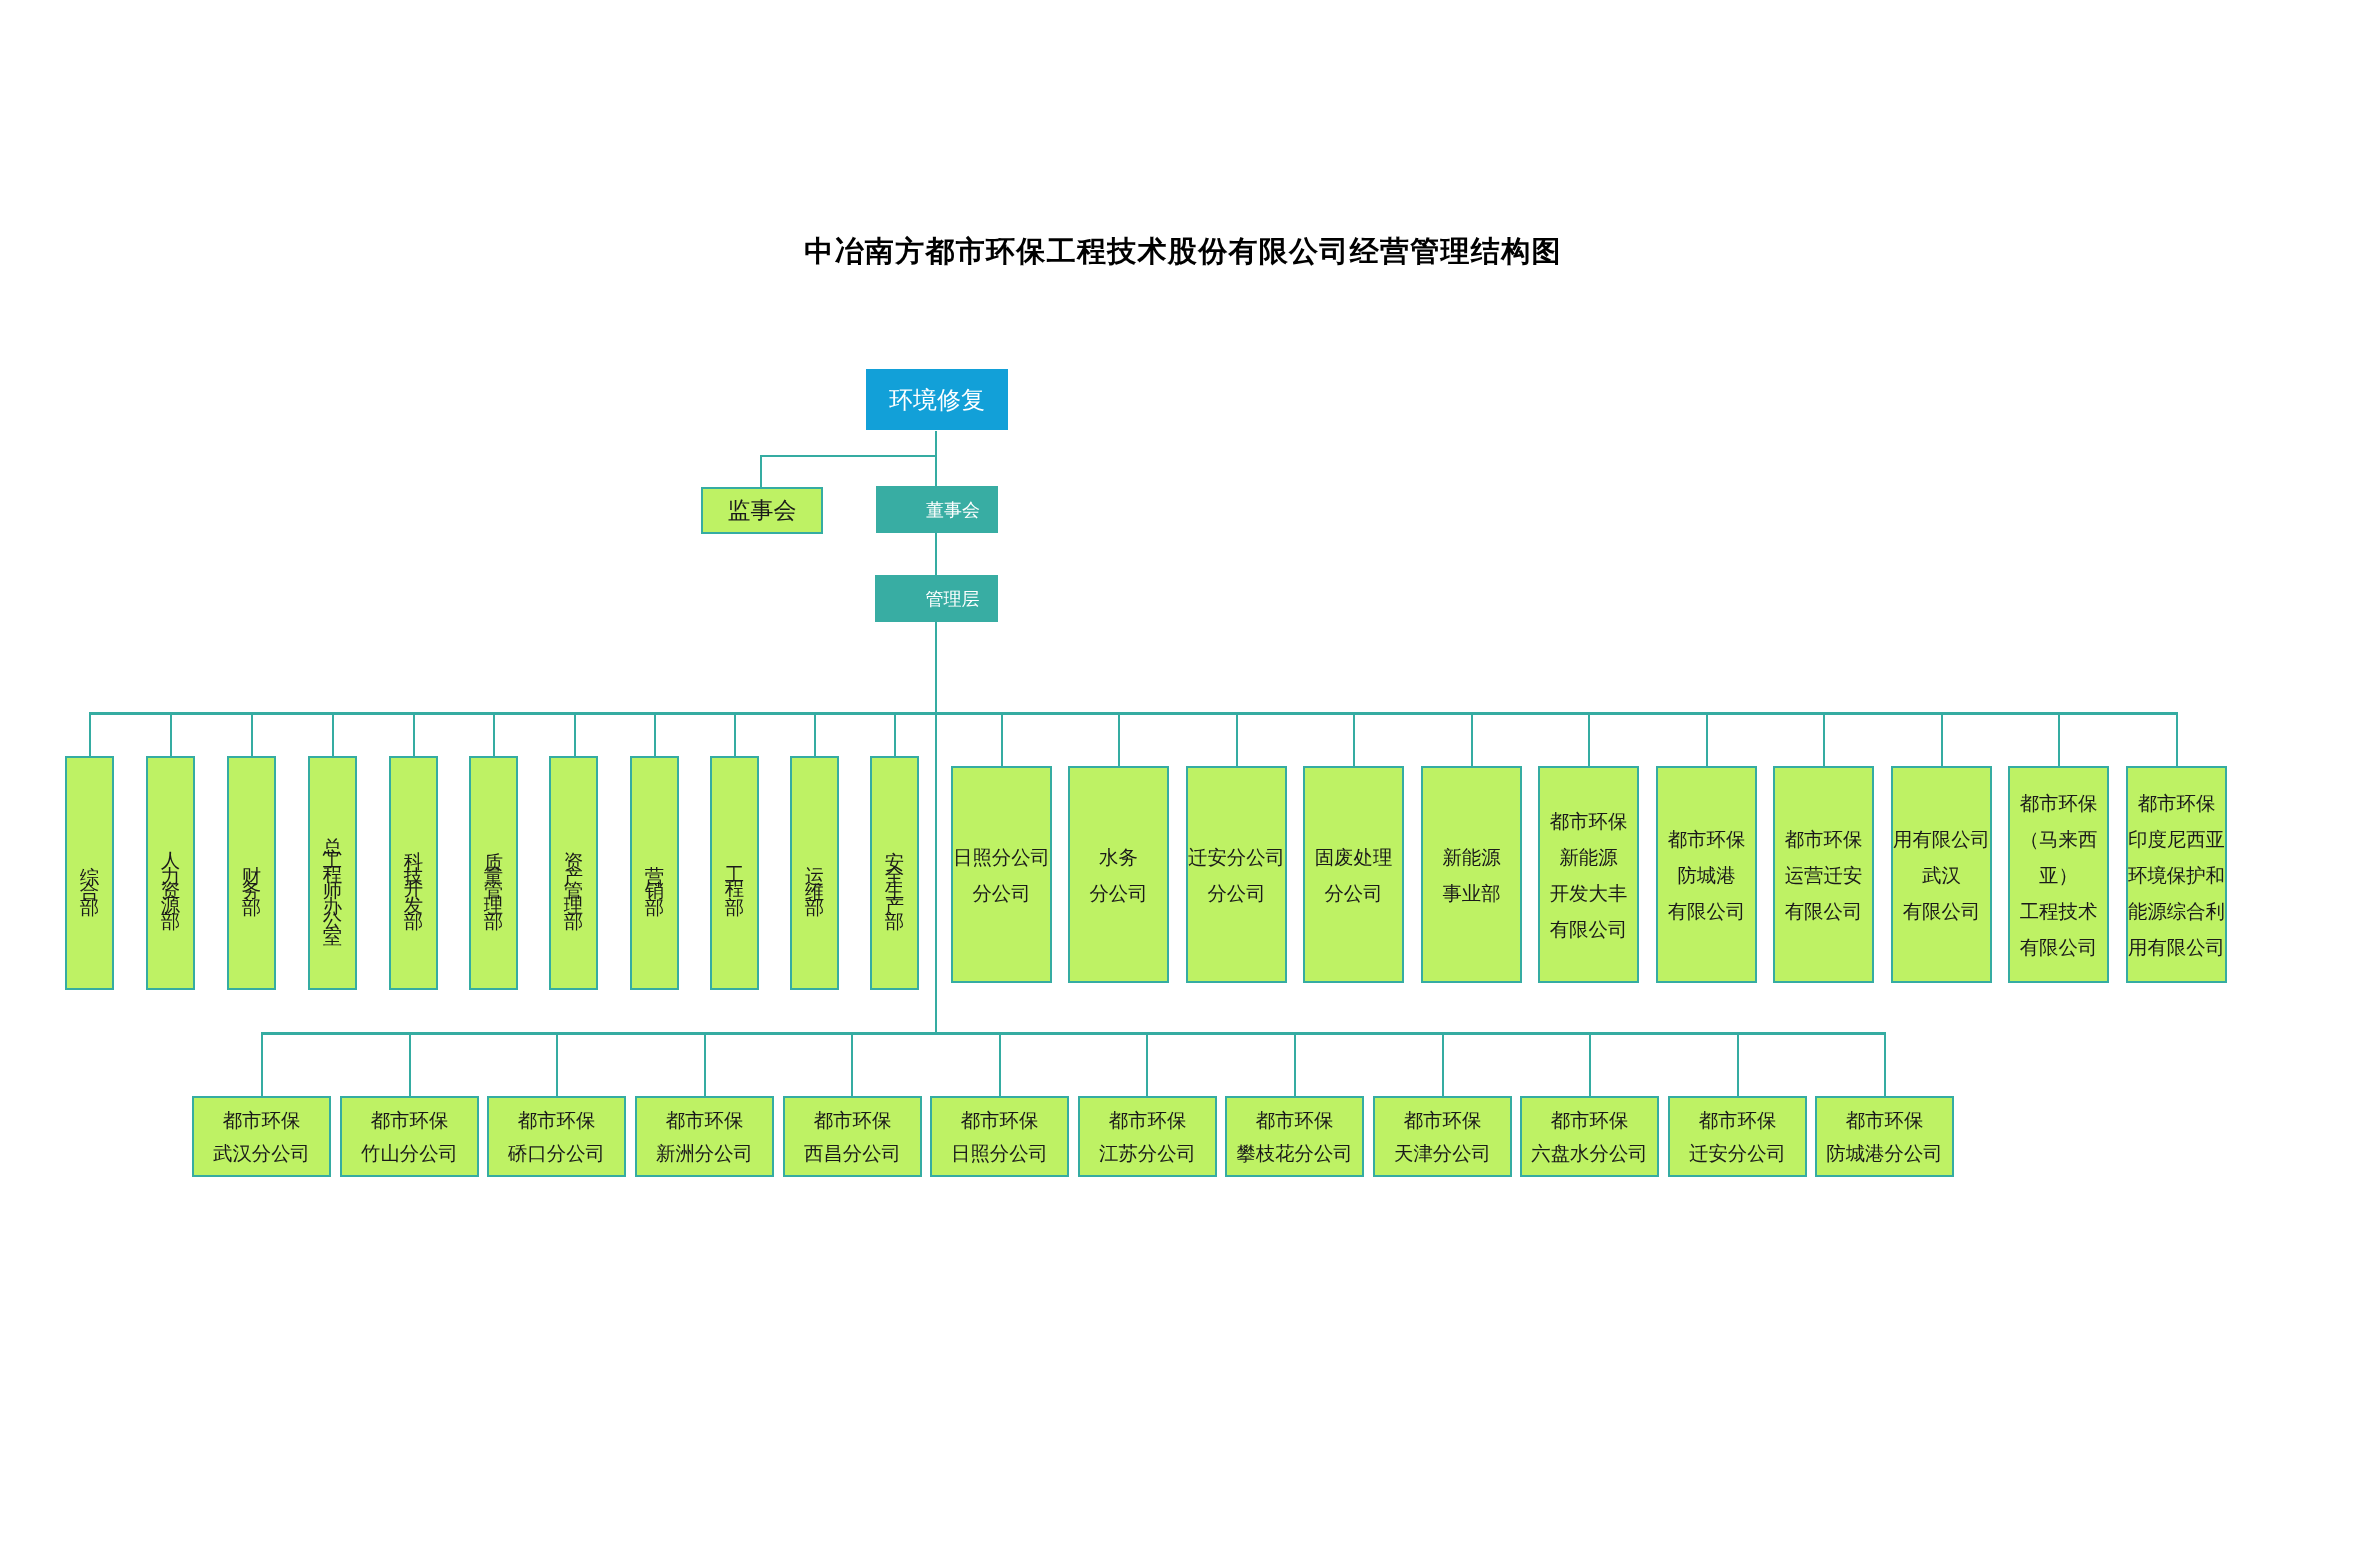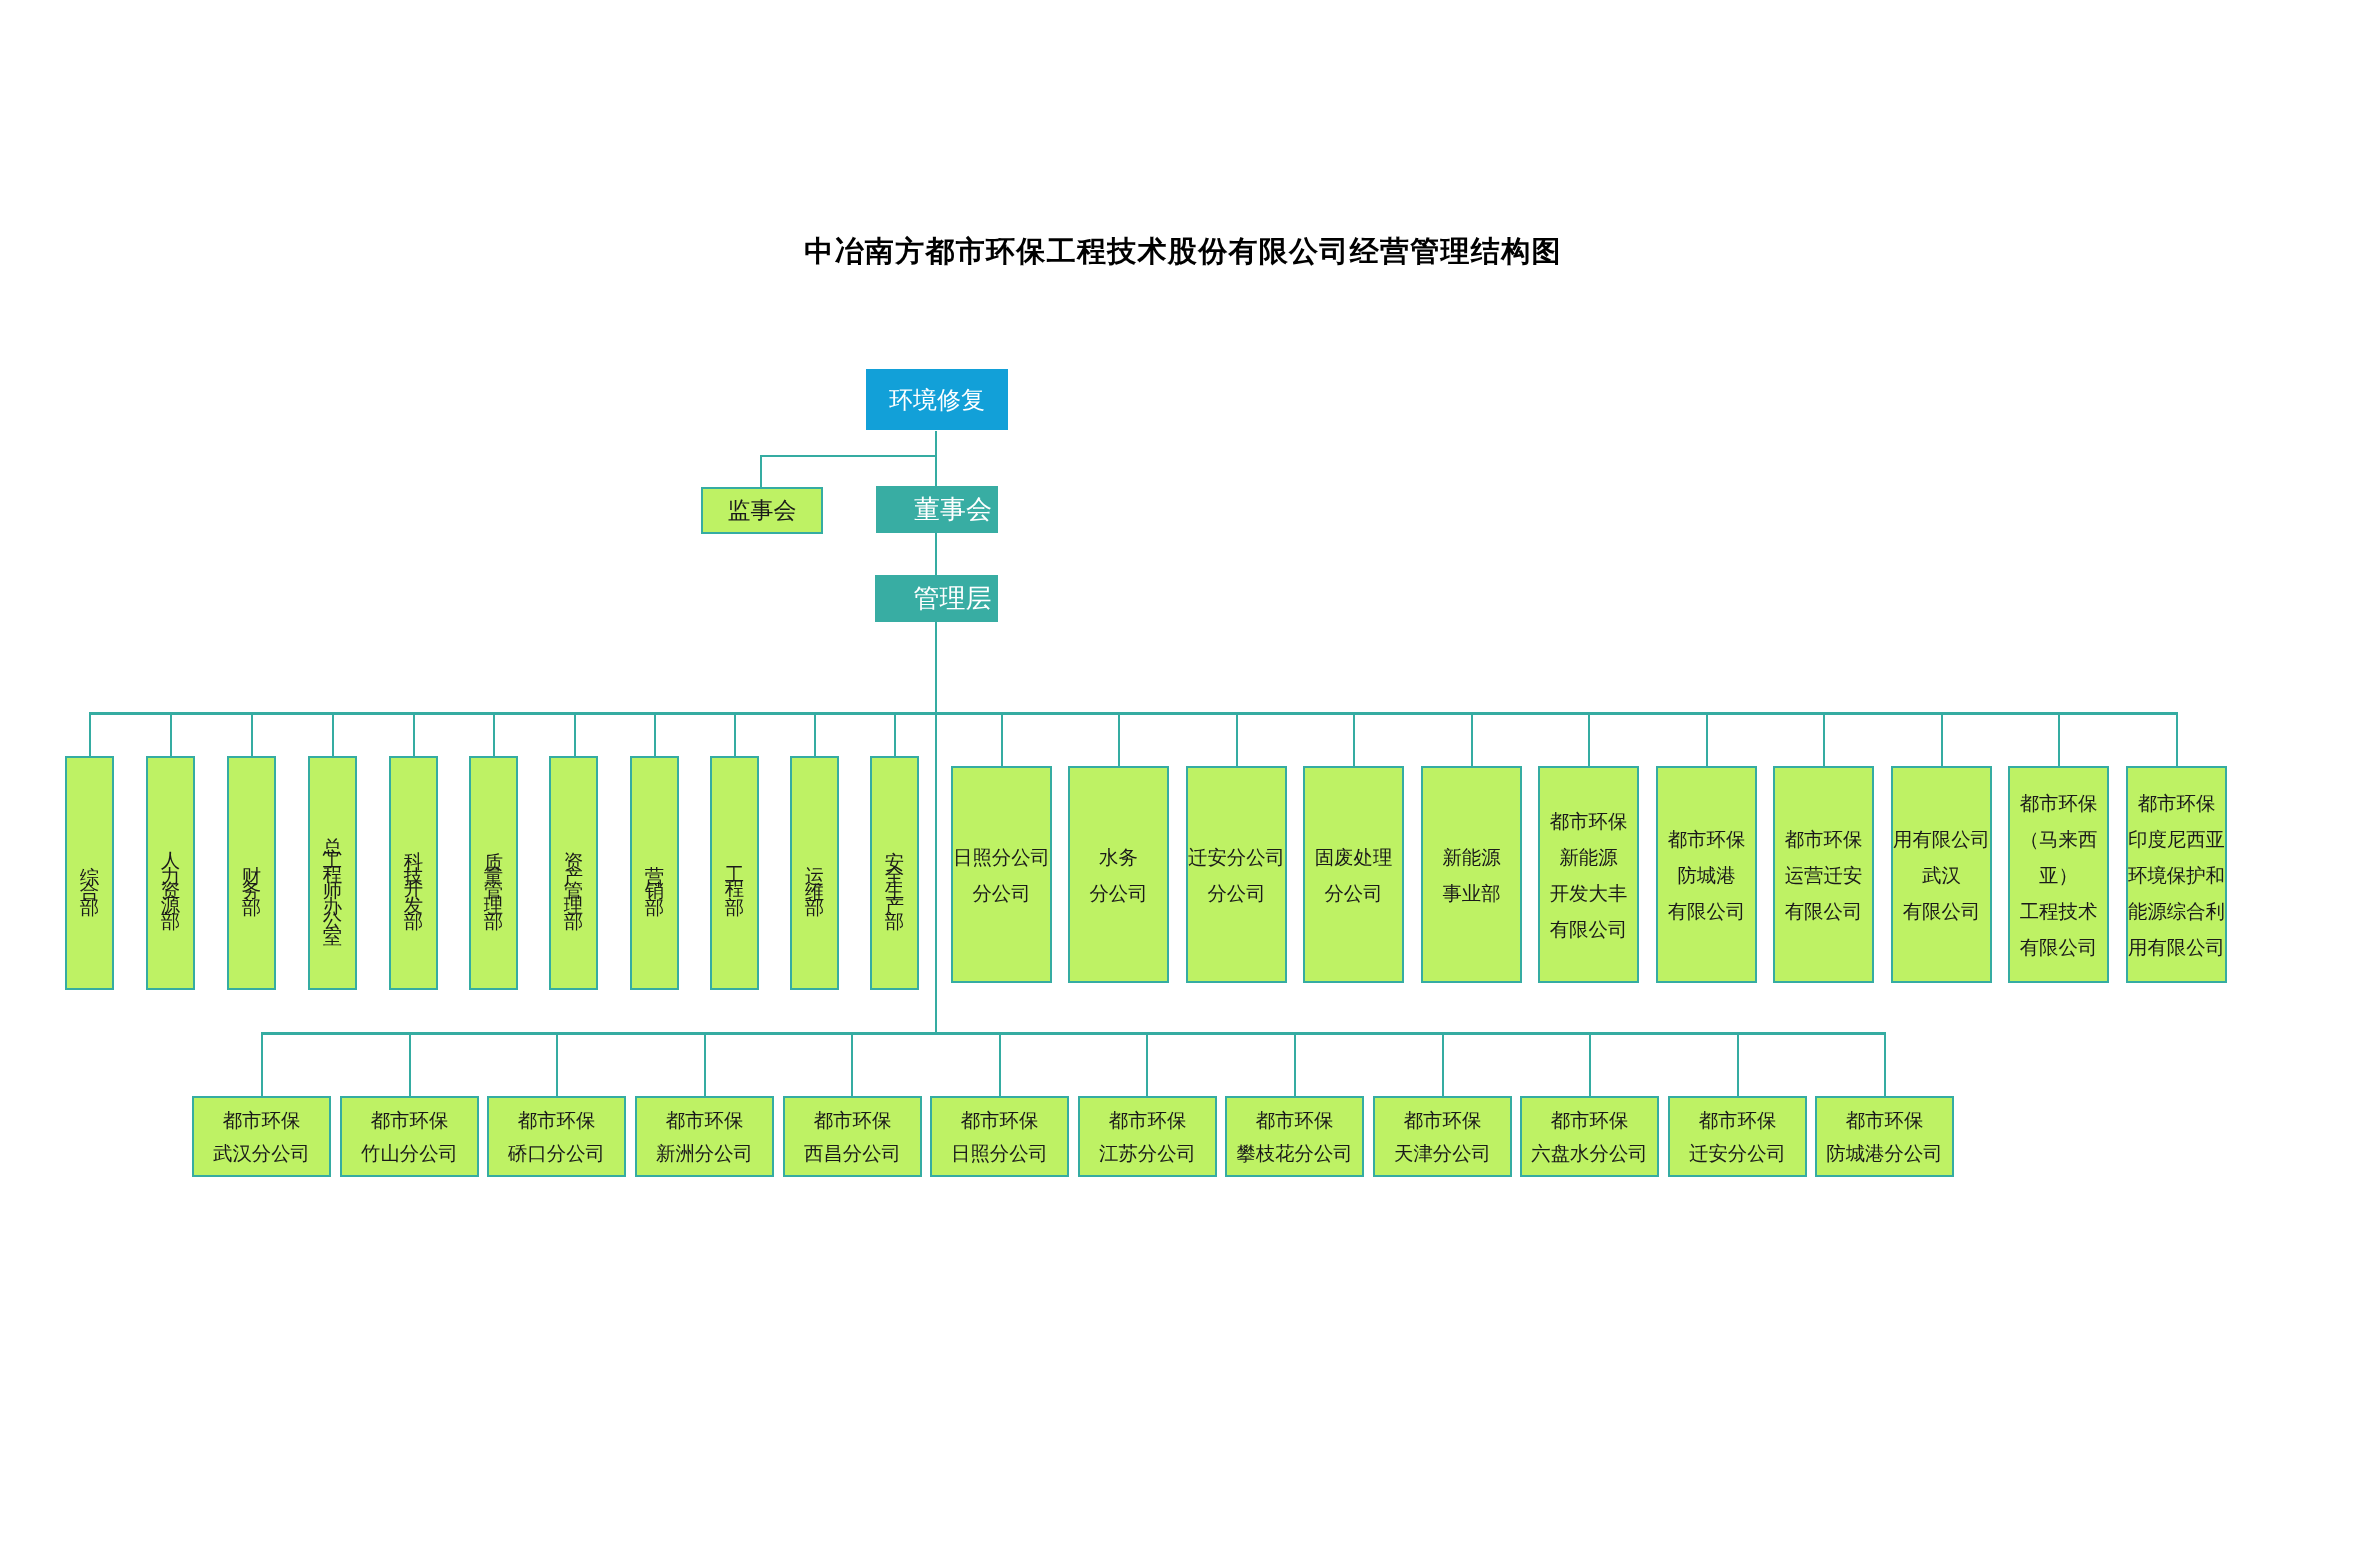--- a/index.html
+++ b/index.html
@@ -41,21 +41,21 @@
   .node-blue{
     background:#12A0D8;
     border:none;
     color:#ffffff;
     font-size:24px;
   }
   .node-teal{
     background:#38ADA3;
     border:none;
     color:#ffffff;
-    font-size:26px;
+    font-size:18px;
     padding-left:32px;
   }
   .node-plain{
     font-size:23px;
     color:#1a1a1a;
   }
   
   .dept{
     font-size:19.4px;
   }

